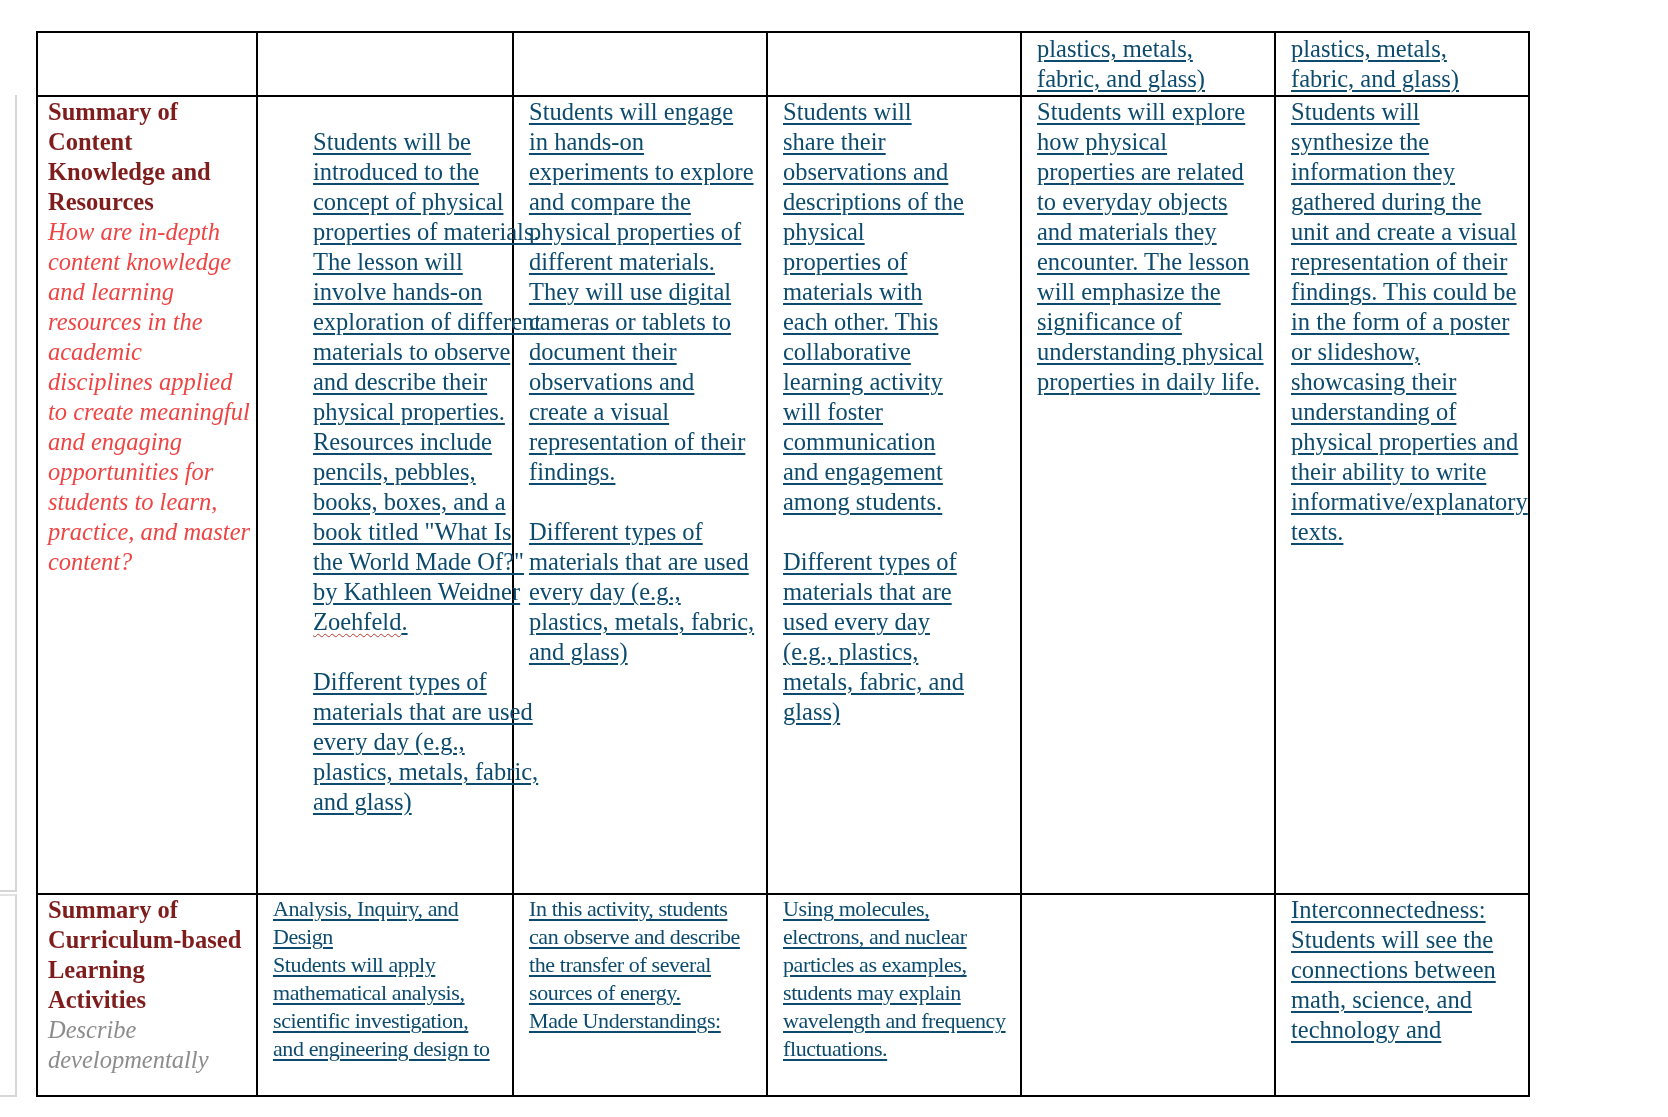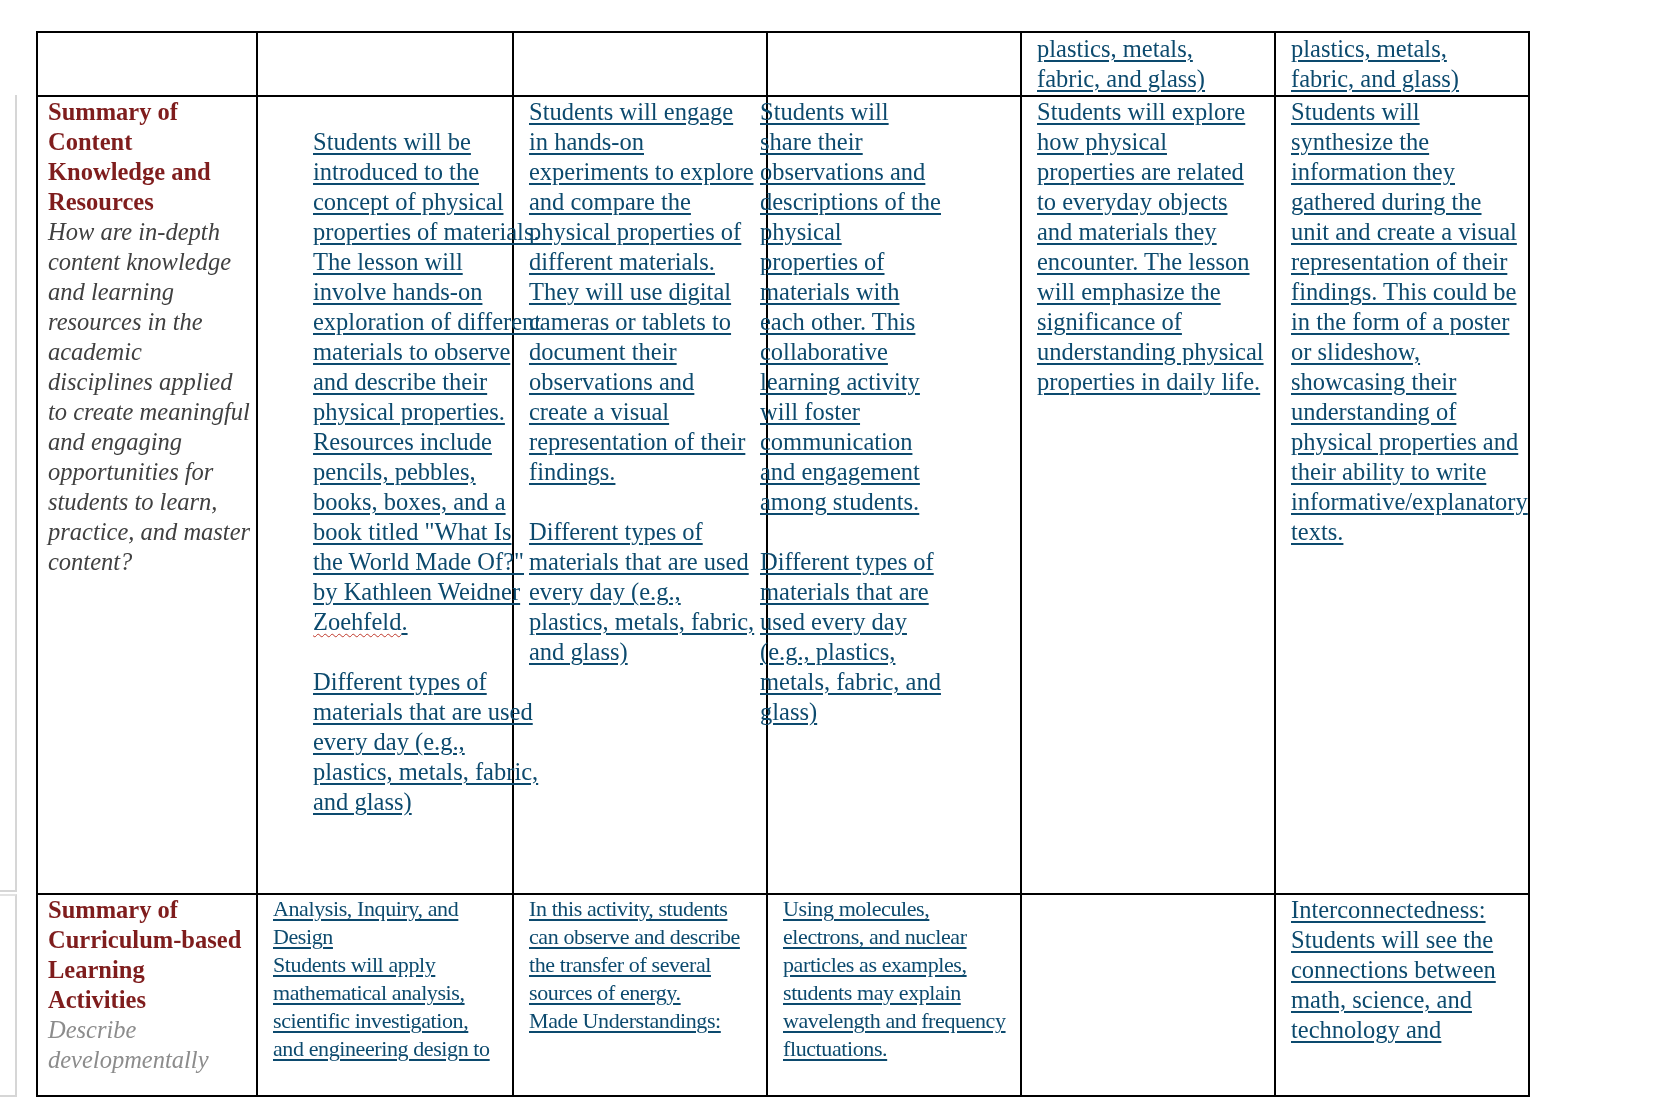--- a/index.html
+++ b/index.html
@@ -10,21 +10,21 @@
   .page-edge.p1 { left: 0; top: 95px; width: 17px; height: 797px; border-bottom: 2px solid #d6d6d6; }
   .page-edge.p2 { left: 0; top: 894px; width: 17px; height: 203px; border-top: 2px solid #e2e2e2; border-bottom: 2px solid #d6d6d6; }
 
   .tbl { position: absolute; left: 36px; top: 31px; width: 1494px; height: 1066px;
          border: 2px solid #000; box-sizing: border-box; }
   .cell { position: absolute; box-sizing: border-box; overflow: hidden; padding: 0 10px 0 15px; }
   .vline { position: absolute; top: 0; bottom: 0; width: 2px; background: #000; }
   .hline { position: absolute; left: 0; right: 0; height: 2px; background: #000; }
 
   .rowhead-title { font-weight: bold; color: #7f1d1d; font-size: 24.5px; line-height: 30px; }
-  .rowhead-prompt { font-style: italic; color: #404040; font-size: 24.5px; line-height: 30px; }
+  .rowhead-prompt { font-style: italic; color: #ef4444; font-size: 24.5px; line-height: 30px; }
   .rowhead-prompt.dark { color: #8c8c8c; }
 
   .ct { color: #0c4a6e; font-size: 24.5px; line-height: 30px; white-space: pre-line; }
   .ct span.u { text-decoration: underline; text-decoration-thickness: 2px; text-underline-offset: 3px; }
   .ct.cond { font-size: 22px; line-height: 28px; letter-spacing: -0.4px; }
   .squiggle { text-decoration: underline wavy #c0392b !important; text-decoration-thickness: 1px !important; text-underline-offset: 4px; }
   .para-gap { display: block; height: 30px; }
 </style>
 </head>
 <body>
@@ -63,21 +63,21 @@
     <span class="para-gap"></span>
     <div class="ct"><span class="u">Different types of materials that are used every day (e.g., plastics, metals, fabric, and glass)</span></div>
   </div>
 
   <div class="cell" style="left:476px; top:64px; width:252px; height:796px;">
     <div class="ct"><span class="u">Students will engage in hands-on experiments to explore and compare the physical properties of different materials. They will use digital cameras or tablets to document their observations and create a visual representation of their findings.</span></div>
     <span class="para-gap"></span>
     <div class="ct"><span class="u">Different types of materials that are used every day (e.g., plastics, metals, fabric, and glass)</span></div>
   </div>
 
-  <div class="cell" style="left:707px; top:64px; width:209px; height:796px;">
+  <div class="cell" style="left:730px; top:64px; width:209px; height:796px;">
     <div class="ct"><span class="u">Students will share their observations and descriptions of the physical properties of materials with each other. This collaborative learning activity will foster communication and engagement among students.</span></div>
     <span class="para-gap"></span>
     <div class="ct"><span class="u">Different types of materials that are used every day (e.g., plastics, metals, fabric, and glass)</span></div>
   </div>
 
   <div class="cell" style="left:984px; top:64px; width:252px; height:796px;">
     <div class="ct"><span class="u">Students will explore how physical properties are related to everyday objects and materials they encounter. The lesson will emphasize the significance of understanding physical properties in daily life.</span></div>
   </div>
 
   <div class="cell" style="left:1238px; top:64px; width:254px; height:796px;">

